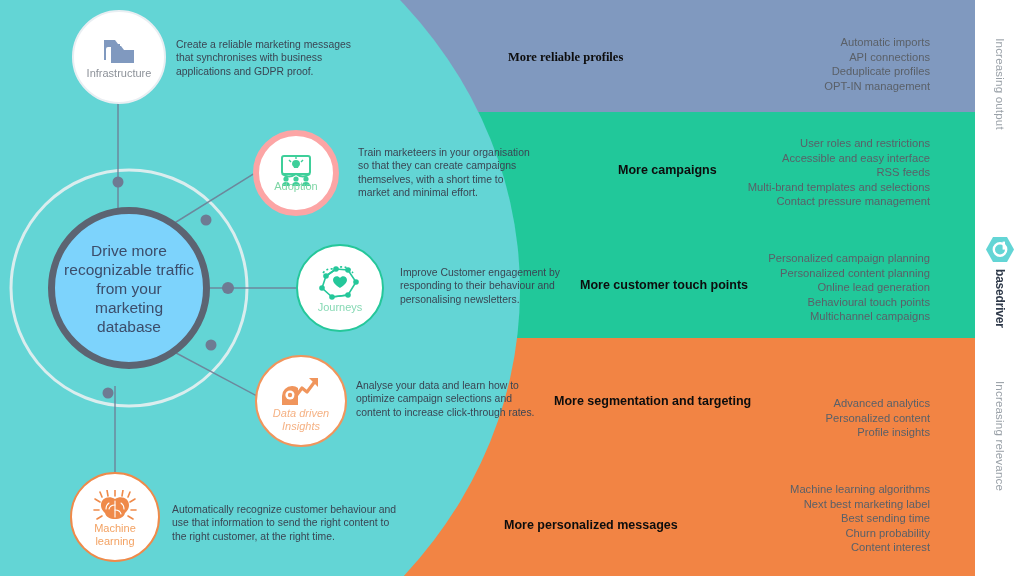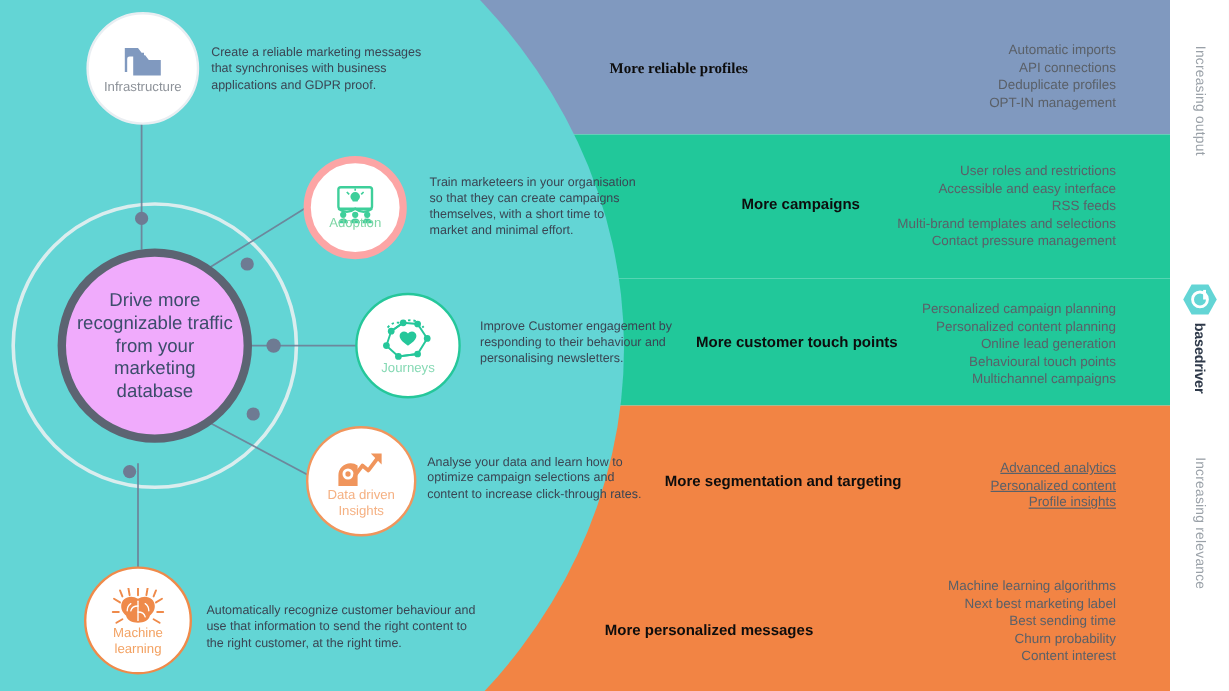--- a/index.html
+++ b/index.html
@@ -61,21 +61,21 @@
   .band-list{
     position:absolute;right:94px;text-align:right;
     color:#5a6068;font-size:11.2px;line-height:14.6px;
   }
   .band-list div{white-space:nowrap;}
 
   
   #hub{
     position:absolute;left:48px;top:207px;width:162px;height:162px;
     border-radius:50%;
-    background:#f0abfc;
+    background:#7dd3fc;
     border:7px solid #5c6472;
     box-sizing:border-box;
     display:flex;align-items:center;justify-content:center;
   }
   #hub-text{
     color:#3c4d6b;font-size:15.5px;line-height:19px;text-align:center;
     padding:0 8px;
   }
 
   
@@ -104,21 +104,21 @@
   #b-adopt{left:253px;top:130px;width:86px;height:86px;border:6px solid #fca5a5;}
   #b-adopt .ico{top:19px;}
   #b-adopt .lbl{color:#7fd6a6;bottom:17px;}
   #d-adopt{left:358px;top:146px;}
 
   #b-jour{left:296px;top:244px;width:88px;height:88px;border:2px solid #25c79a;align-items:flex-end;}
   #b-jour .ico{top:18px;}
   #b-jour .lbl{color:#86d9b4;bottom:16px;}
   #d-jour{left:400px;top:266px;}
 
-  #b-data{left:255px;top:355px;width:92px;height:92px;border:2px solid #f0955c;}
+  #b-data{left:255px;top:355px;width:92px;height:92px;border:2px solid #f0955c;font-style:italic;}
   #b-data .ico{top:18px;}
   #b-data .lbl{color:#f5b183;bottom:12px;}
   #d-data{left:356px;top:379px;}
 
   #b-ml{left:70px;top:472px;width:90px;height:90px;border:2px solid #ef8a4a;}
   #b-ml .ico{top:16px;}
   #b-ml .lbl{color:#f3a263;bottom:12px;}
   #d-ml{left:172px;top:503px;}
 </style>
 </head>
@@ -153,21 +153,21 @@
       <div>Multi-brand templates and selections</div>
       <div>Contact pressure management</div>
     </div>
   <div class="band-list" style="top:251px;">
       <div>Personalized campaign planning</div>
       <div>Personalized content planning</div>
       <div>Online lead generation</div>
       <div>Behavioural touch points</div>
       <div>Multichannel campaigns</div>
     </div>
-  <div class="band-list" style="top:383px;text-decoration:underline;">
+  <div class="band-list" style="top:396px;">
       <div>Advanced analytics</div>
       <div>Personalized content</div>
       <div>Profile insights</div>
     </div>
   <div class="band-list" style="top:482px;">
       <div>Machine learning algorithms</div>
       <div>Next best marketing label</div>
       <div>Best sending time</div>
       <div>Churn probability</div>
       <div>Content interest</div>

